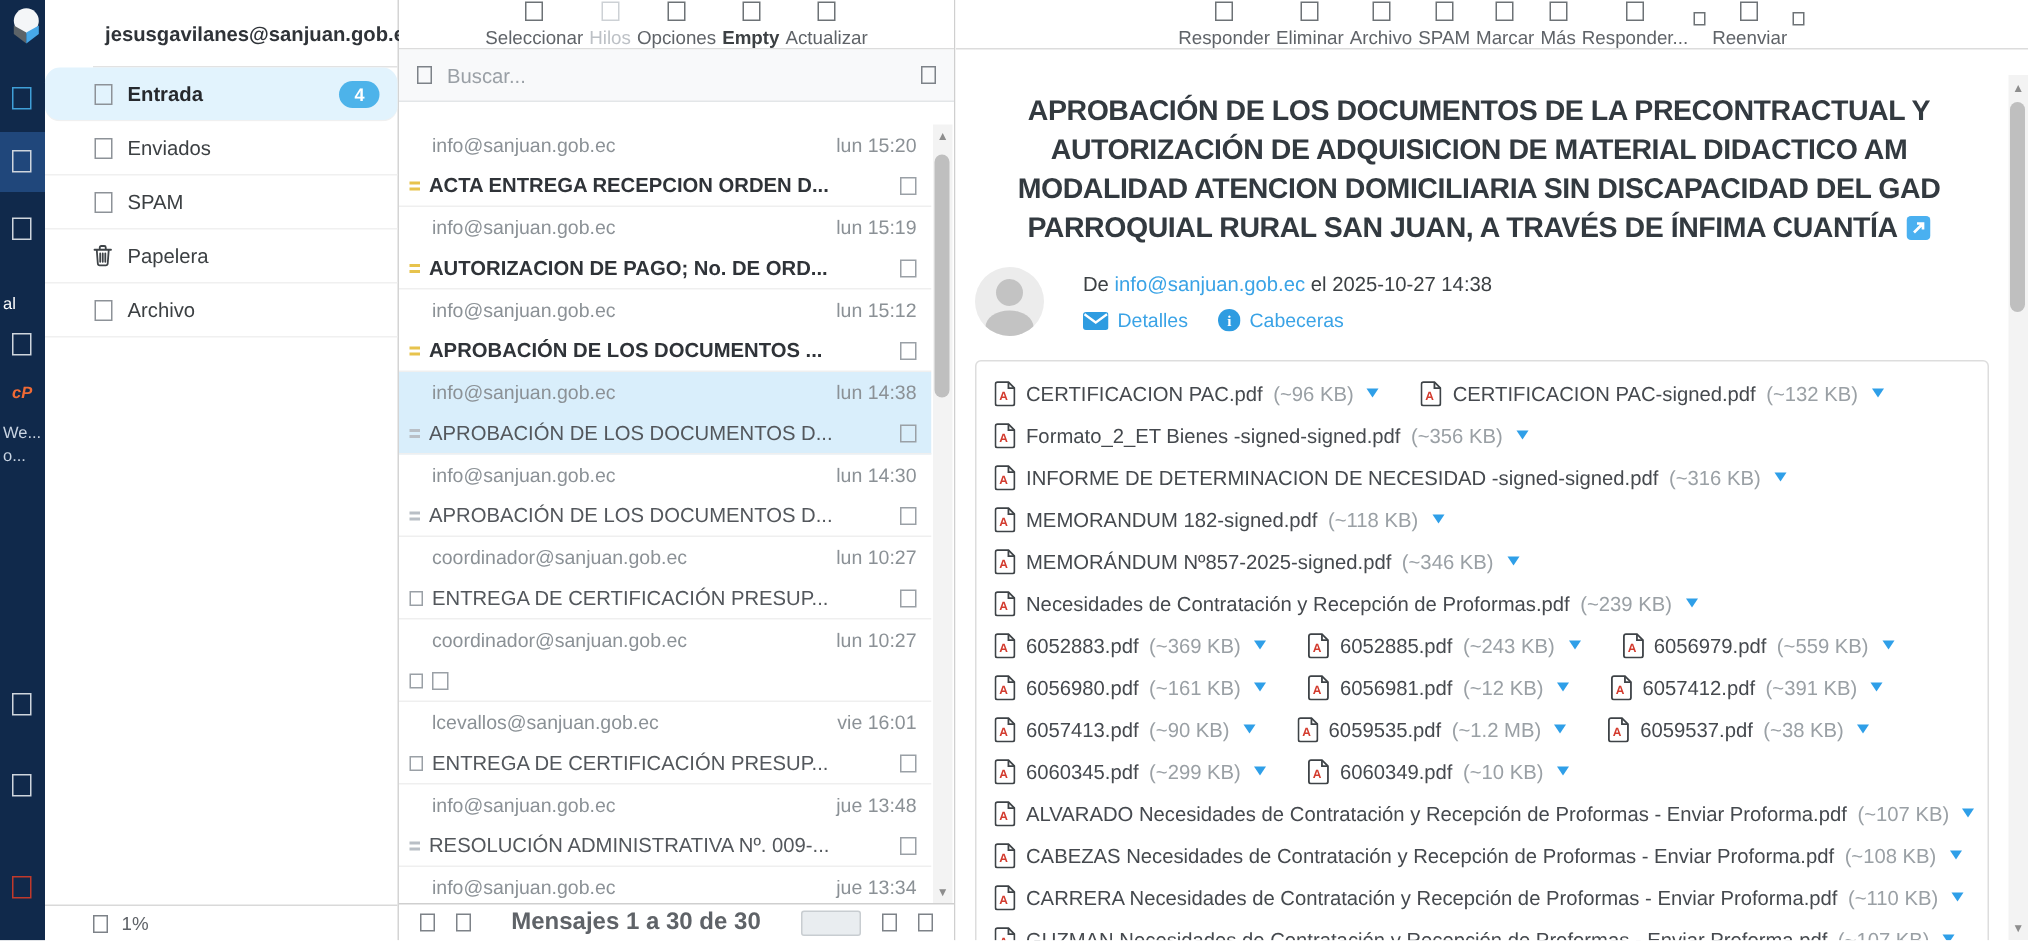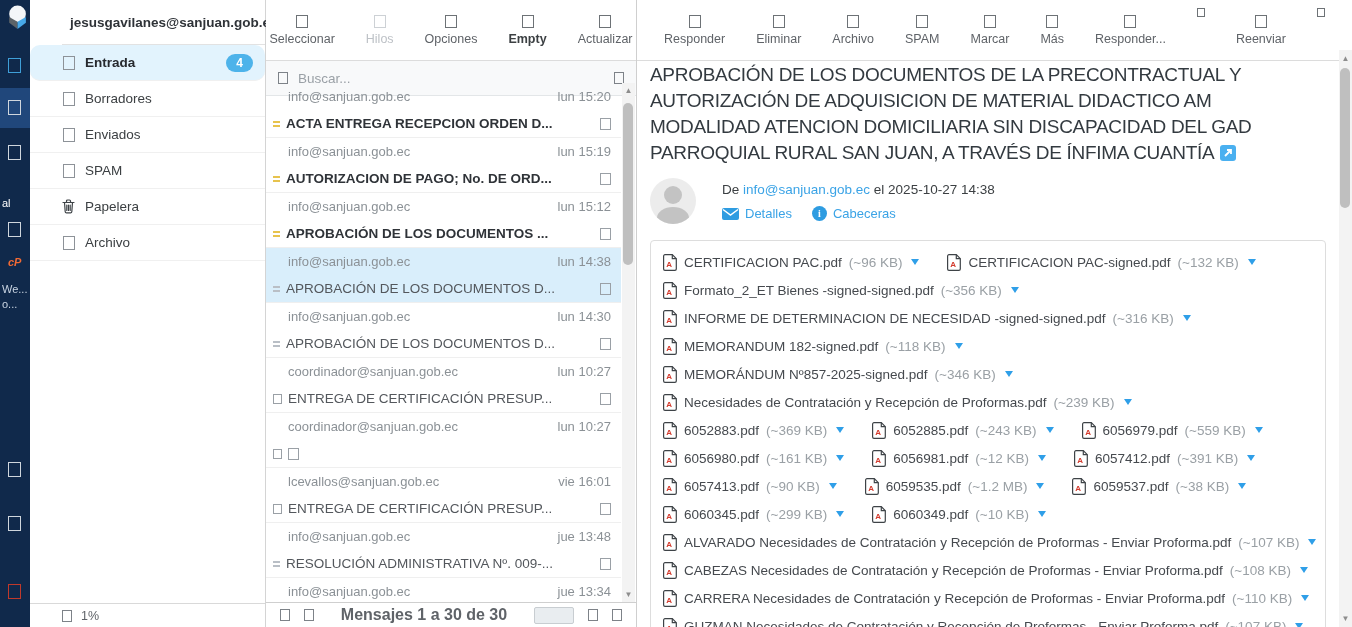--- a/index.html
+++ b/index.html
@@ -32,21 +32,21 @@
   .folder-row.sel { background:#e2f3fd;border-radius:10px; }
   .folder-ico { width:13px; height:15px; margin-right:10px; flex:none; display:flex; align-items:center; justify-content:center; }
   .folder-ico .bx { width:12px; height:14px; border:1.4px solid #8d9298; }
   .folder-label { font-size:13.5px; color:#3c4043; flex:1; }
   .folder-row.sel .folder-label { font-weight:bold; color:#26292e; }
   .badge { background:#4db3ea; color:#fff; font-size:12px; font-weight:bold; border-radius:9px; padding:2px 10px; }
   .fquota { position:absolute; left:0; bottom:0; width:100%; height:24px; border-top:1px solid #d9d9d9;
     display:flex; align-items:center; padding-left:32px; gap:9px; font-size:12.5px; color:#5f6368; }
 
   
-  .toolbar { height:61px; border-bottom:1px solid #dcdcdc; display:flex; align-items:center; justify-content:center; gap:31px; background:#fff; }
+  .toolbar { height:33px; border-bottom:1px solid #dcdcdc; display:flex; align-items:center; justify-content:center; gap:4px; background:#fff; }
   .tb-btn { display:flex; flex-direction:column; align-items:center; gap:4px; cursor:pointer; }
   .tb-btn .tbsq { width:12px; height:13px; border:1.3px solid #6d7276; }
   .tb-btn .tb-label { font-size:12.5px; color:#5f6368; white-space:nowrap; }
   .tb-btn.bold .tb-label { font-weight:bold; color:#3c4043; }
   .tb-btn.disabled .tb-label { color:#bdc1c6; }
   .tb-btn.disabled .tbsq { border-color:#cdd1d5; }
   .tb-mini { width:8px; height:9px; border:1.2px solid #6d7276; align-self:flex-start; margin-top:8px; }
 
   
   .lsearch { height:35px; background:#f8f9fa; border-bottom:1px solid #e3e6e8; display:flex; align-items:center; padding:0 12px; gap:10px; }
@@ -77,21 +77,21 @@
   .varrow { position:absolute; left:0; width:13px; font-size:8px; color:#8d8d8d; text-align:center; }
 
   
   .lfoot { position:absolute; bottom:0; left:0; width:100%; height:25px; border-top:1px solid #cfcfcf;
     display:flex; align-items:center; padding:0 14px; gap:14px; background:#fff; }
   .lfoot .status { flex:1; text-align:center; font-size:16px; font-weight:bold; color:#5f6368; }
   .pageinput { width:40px; height:17px; background:#e9edf0; border:1px solid #c8cdd1; border-radius:2px; }
 
   
   .rbody { position:absolute; top:48px; left:0; right:14px; bottom:0; padding:14px 0 0 13px; }
-  .subject { font-size:19px; line-height:26px; font-weight:normal; color:#333a40; letter-spacing:-0.3px; width:672px; }
+  .subject { font-size:19px; line-height:26px; font-weight:bold; color:#333a40; letter-spacing:-0.3px; width:672px;text-align:center; }
   .extlink { display:inline-block; vertical-align:-2px; margin-left:6px; }
 
   .fromblk { display:flex; margin-top:10px; gap:26px; }
   .avatar { width:46px; height:46px; border-radius:50%; background:#ececec; position:relative; overflow:hidden; flex:none; }
   .avatar .head { position:absolute; left:14px; top:8px; width:18px; height:18px; border-radius:50%; background:#c3c3c3; }
   .avatar .shoulders { position:absolute; left:7px; top:29px; width:32px; height:22px; border-radius:50% 50% 0 0; background:#c3c3c3; }
   .fromline { font-size:13.5px; color:#3c4043; margin-top:4px; }
   .bluelink { color:#3aa3e6; text-decoration:none; cursor:pointer; }
   .metarow { display:flex; align-items:center; gap:20px; margin-top:9px; }
   .metalink { display:flex; align-items:center; gap:6px; font-size:13px; color:#3aa3e6; cursor:pointer; }
@@ -140,26 +140,20 @@
           <span class="folder-ico">
             <span class="bx"></span>
           </span>
           <span class="folder-label">Entrada</span>
           <span class="badge">4</span>
         </div>
         <div class="folder-row">
           <span class="folder-ico">
             <span class="bx"></span>
           </span>
-          <span class="folder-label">Borradores</span>
-        </div>
-        <div class="folder-row">
-          <span class="folder-ico">
-            <span class="bx"></span>
-          </span>
           <span class="folder-label">Enviados</span>
         </div>
         <div class="folder-row">
           <span class="folder-ico">
             <span class="bx"></span>
           </span>
           <span class="folder-label">SPAM</span>
         </div>
         <div class="folder-row">
           <span class="folder-ico">

